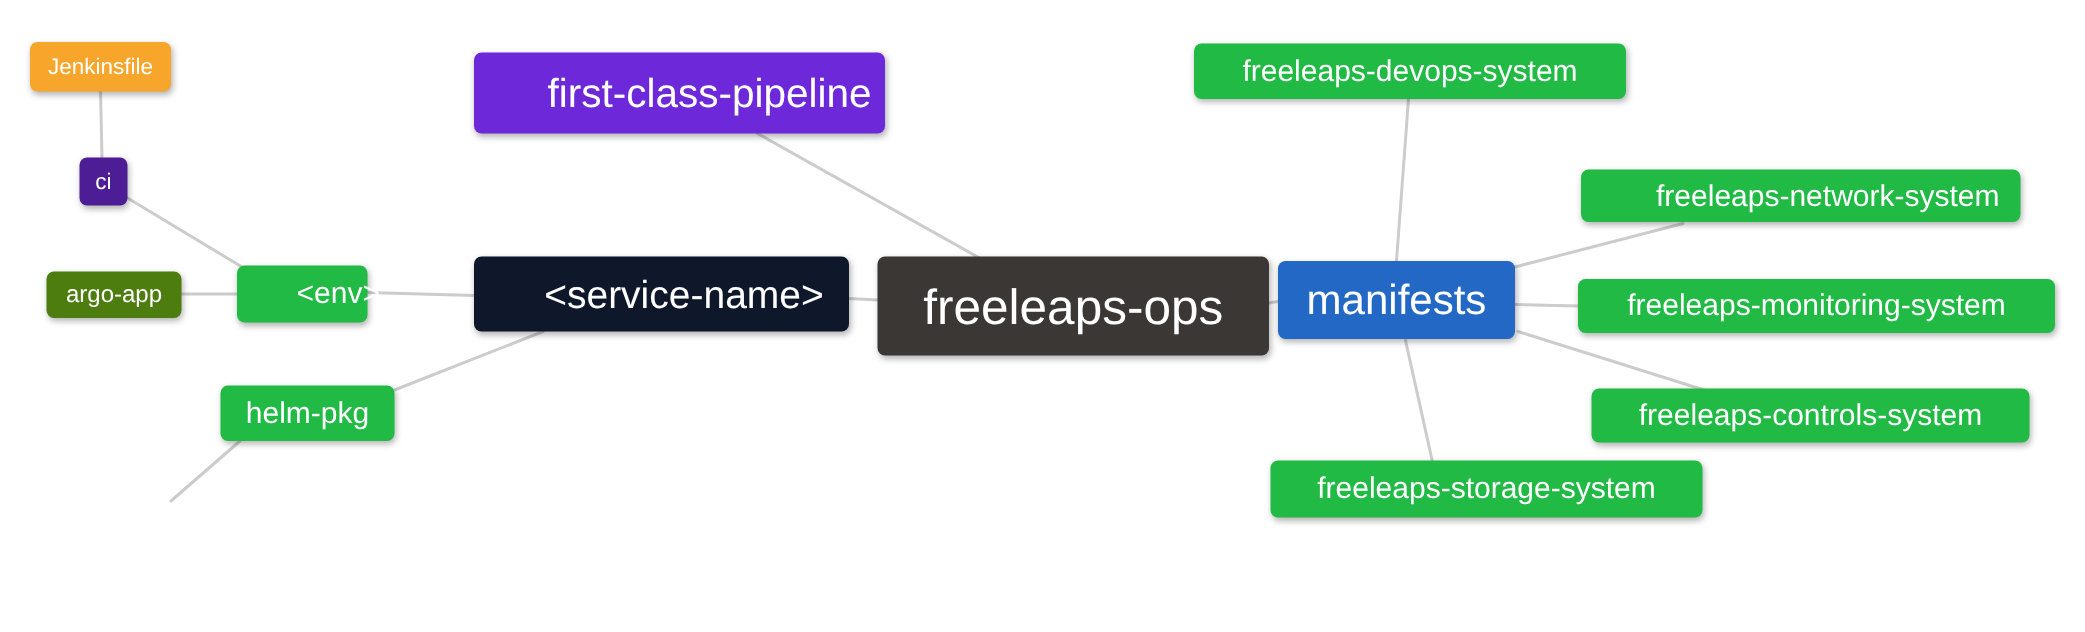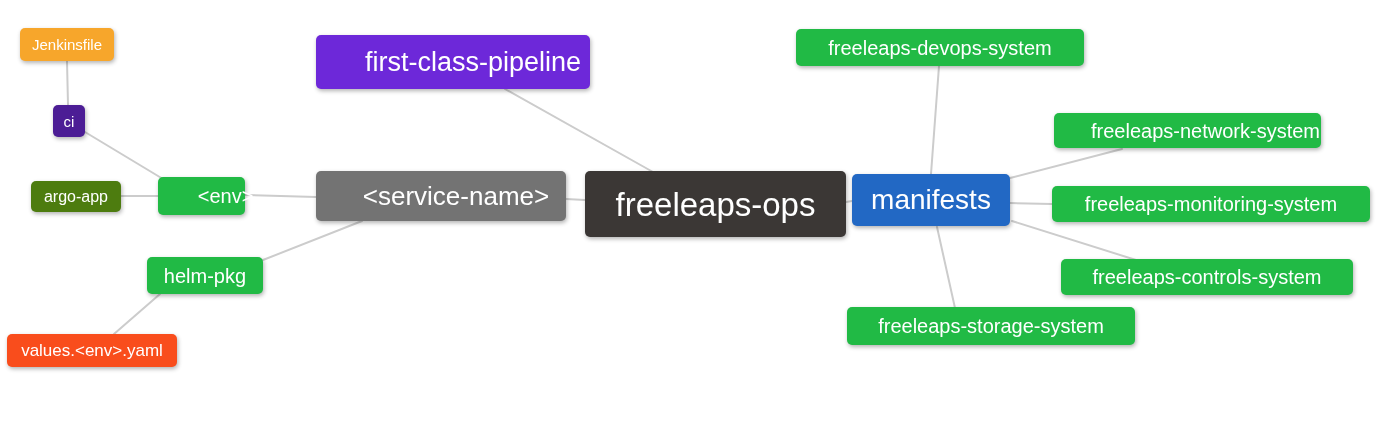--- a/index.html
+++ b/index.html
@@ -44,21 +44,21 @@
   .n-ci                 { left:  53px; top: 105px; width:  32px; height: 32px; font-size: 15px; }
   .n-argo-app           { left:  31px; top: 181px; width:  90px; height: 31px; font-size: 16px; }
   .n-env                { left: 158px; top: 177px; width:  87px; height: 38px; font-size: 20px; }
   .n-helm-pkg           { left: 147px; top: 257px; width: 116px; height: 37px; font-size: 20px; }
   .n-values-env-yaml    { left:   7px; top: 334px; width: 170px; height: 33px; font-size: 17px; }
   .n-first-class-pipeline { left: 316px; top:  35px; width: 274px; height: 54px; font-size: 27px; }
   .n-service-name       { left: 316px; top: 171px; width: 250px; height: 50px; font-size: 26px; }
   .n-freeleaps-ops      { left: 585px; top: 171px; width: 261px; height: 66px; font-size: 33px; }
   .n-manifests          { left: 852px; top: 174px; width: 158px; height: 52px; font-size: 28px; }
   .n-freeleaps-devops-system     { left:  796px; top:  29px; width: 288px; height: 37px; font-size: 20px; text-align: center; }
-  .n-freeleaps-network-system    { left: 1054px; top: 113px; width: 267px; height: 35px; font-size: 20px; padding-left: 36px; }
+  .n-freeleaps-network-system    { left: 1054px; top: 113px; width: 293px; height: 35px; font-size: 20px; padding-left: 36px; }
   .n-freeleaps-monitoring-system { left: 1052px; top: 186px; width: 318px; height: 36px; font-size: 20px; }
   .n-freeleaps-controls-system   { left: 1061px; top: 259px; width: 292px; height: 36px; font-size: 20px; }
   .n-freeleaps-storage-system    { left:  815px; top: 307px; width: 288px; height: 38px; font-size: 20px; margin-left: 32px; }
 </style>
 </head>
 <body>
 
 <div class="stage">
 
   <svg id="edges" xmlns="http://www.w3.org/2000/svg">
@@ -91,29 +91,26 @@
   </div>
 
   <div class="node n-env" style="background-color: rgb(33, 186, 69); padding-left: 48px;">
     <span class="label">&lt;env&gt;</span>
   </div>
 
   <div class="node n-helm-pkg" style="background-color: rgb(33, 186, 69);">
     <span class="label">helm-pkg</span>
   </div>
 
-  <div class="node n-values-env-yaml" style="background-color: rgb(249, 77, 28);">
-    <span class="label">values.&lt;env&gt;.yaml</span>
-  </div>
 
   <div class="node n-first-class-pipeline" style="background-color: #6d28d9; padding-left: 40px;">
     <span class="label">first-class-pipeline</span>
   </div>
 
-  <div class="node n-service-name" style="background-color: #737373; padding-left: 30px;">
+  <div class="node n-service-name" style="background-color: #0f172a; padding-left: 30px;">
     <span class="label">&lt;service-name&gt;</span>
   </div>
 
   <div class="node n-freeleaps-ops" style="background-color: rgb(59, 55, 53);">
     <span class="label">freeleaps-ops</span>
   </div>
 
   <div class="node n-manifests" style="background-color: rgb(34, 104, 196);">
     <span class="label">manifests</span>
   </div>

